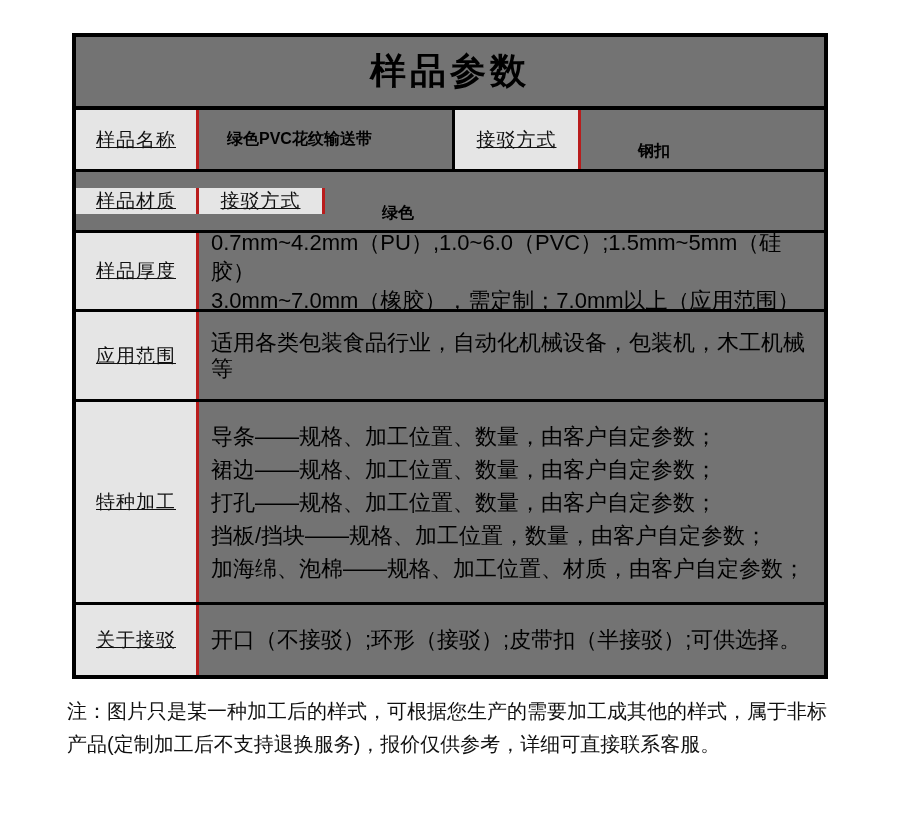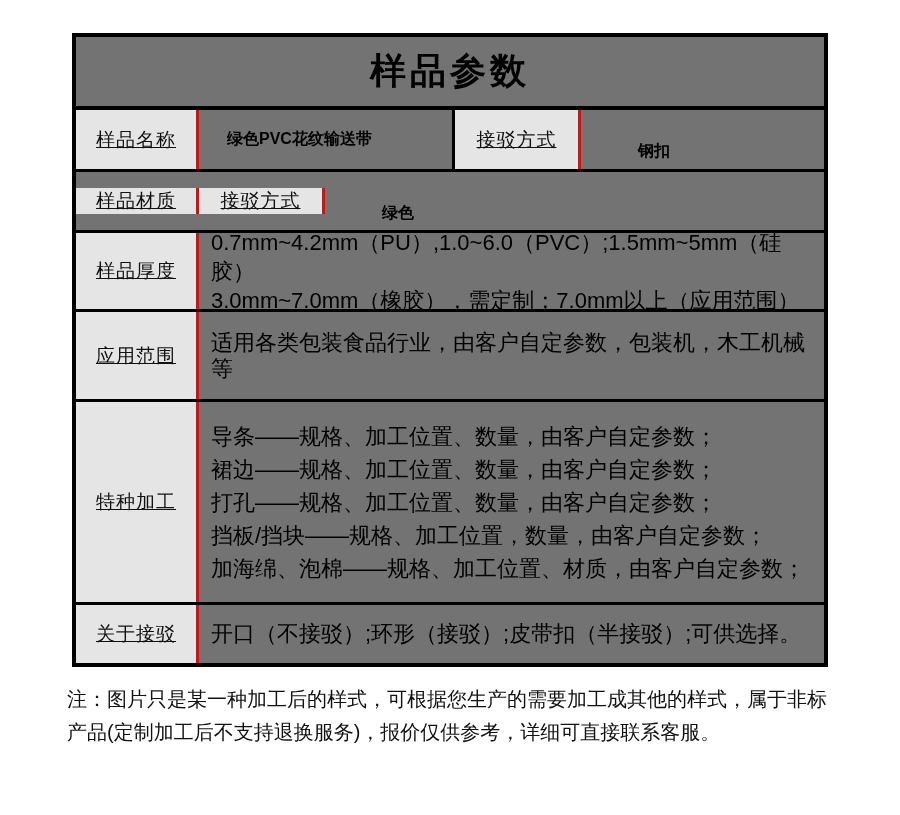--- a/index.html
+++ b/index.html
@@ -62,21 +62,21 @@
     display: flex;
     flex-direction: column;
     justify-content: center;
     font-size: 22px;
   }
   .h-row1 { height: 62px; }
   .h-row2 { height: 61px; align-items: center; }
   .h-row3 { height: 79px; }
   .h-row4 { height: 90px; }
   .h-row5 { height: 203px; }
-  .h-row6 { height: 58px; }
+  .h-row6 { height: 70px; }
   .line-tight div { line-height: 29px; }
   .line-list div { line-height: 33px; }
   .line-single div { line-height: 26px; }
   .footnote {
     width: 775px;
     margin-top: 16px;
     margin-left: -5px;
     font-size: 20px;
     line-height: 33px;
     color: #111111;
@@ -108,21 +108,21 @@
       <div class="cell cell-label col1">样品厚度</div>
       <div class="cell-span line-tight">
         <div>0.7mm~4.2mm（PU）,1.0~6.0（PVC）;1.5mm~5mm（硅胶）</div>
         <div>3.0mm~7.0mm（橡胶），需定制；7.0mm以上（应用范围）</div>
       </div>
     </div>
 
     <div class="row h-row4">
       <div class="cell cell-label col1">应用范围</div>
       <div class="cell-span line-single">
-        <div>适用各类包装食品行业，由客户自定参数，包装机，木工机械等</div>
+        <div>适用各类包装食品行业，自动化机械设备，包装机，木工机械等</div>
       </div>
     </div>
 
     <div class="row h-row5">
       <div class="cell cell-label col1">特种加工</div>
       <div class="cell-span line-list">
         <div>导条——规格、加工位置、数量，由客户自定参数；</div>
         <div>裙边——规格、加工位置、数量，由客户自定参数；</div>
         <div>打孔——规格、加工位置、数量，由客户自定参数；</div>
         <div>挡板/挡块——规格、加工位置，数量，由客户自定参数；</div>

